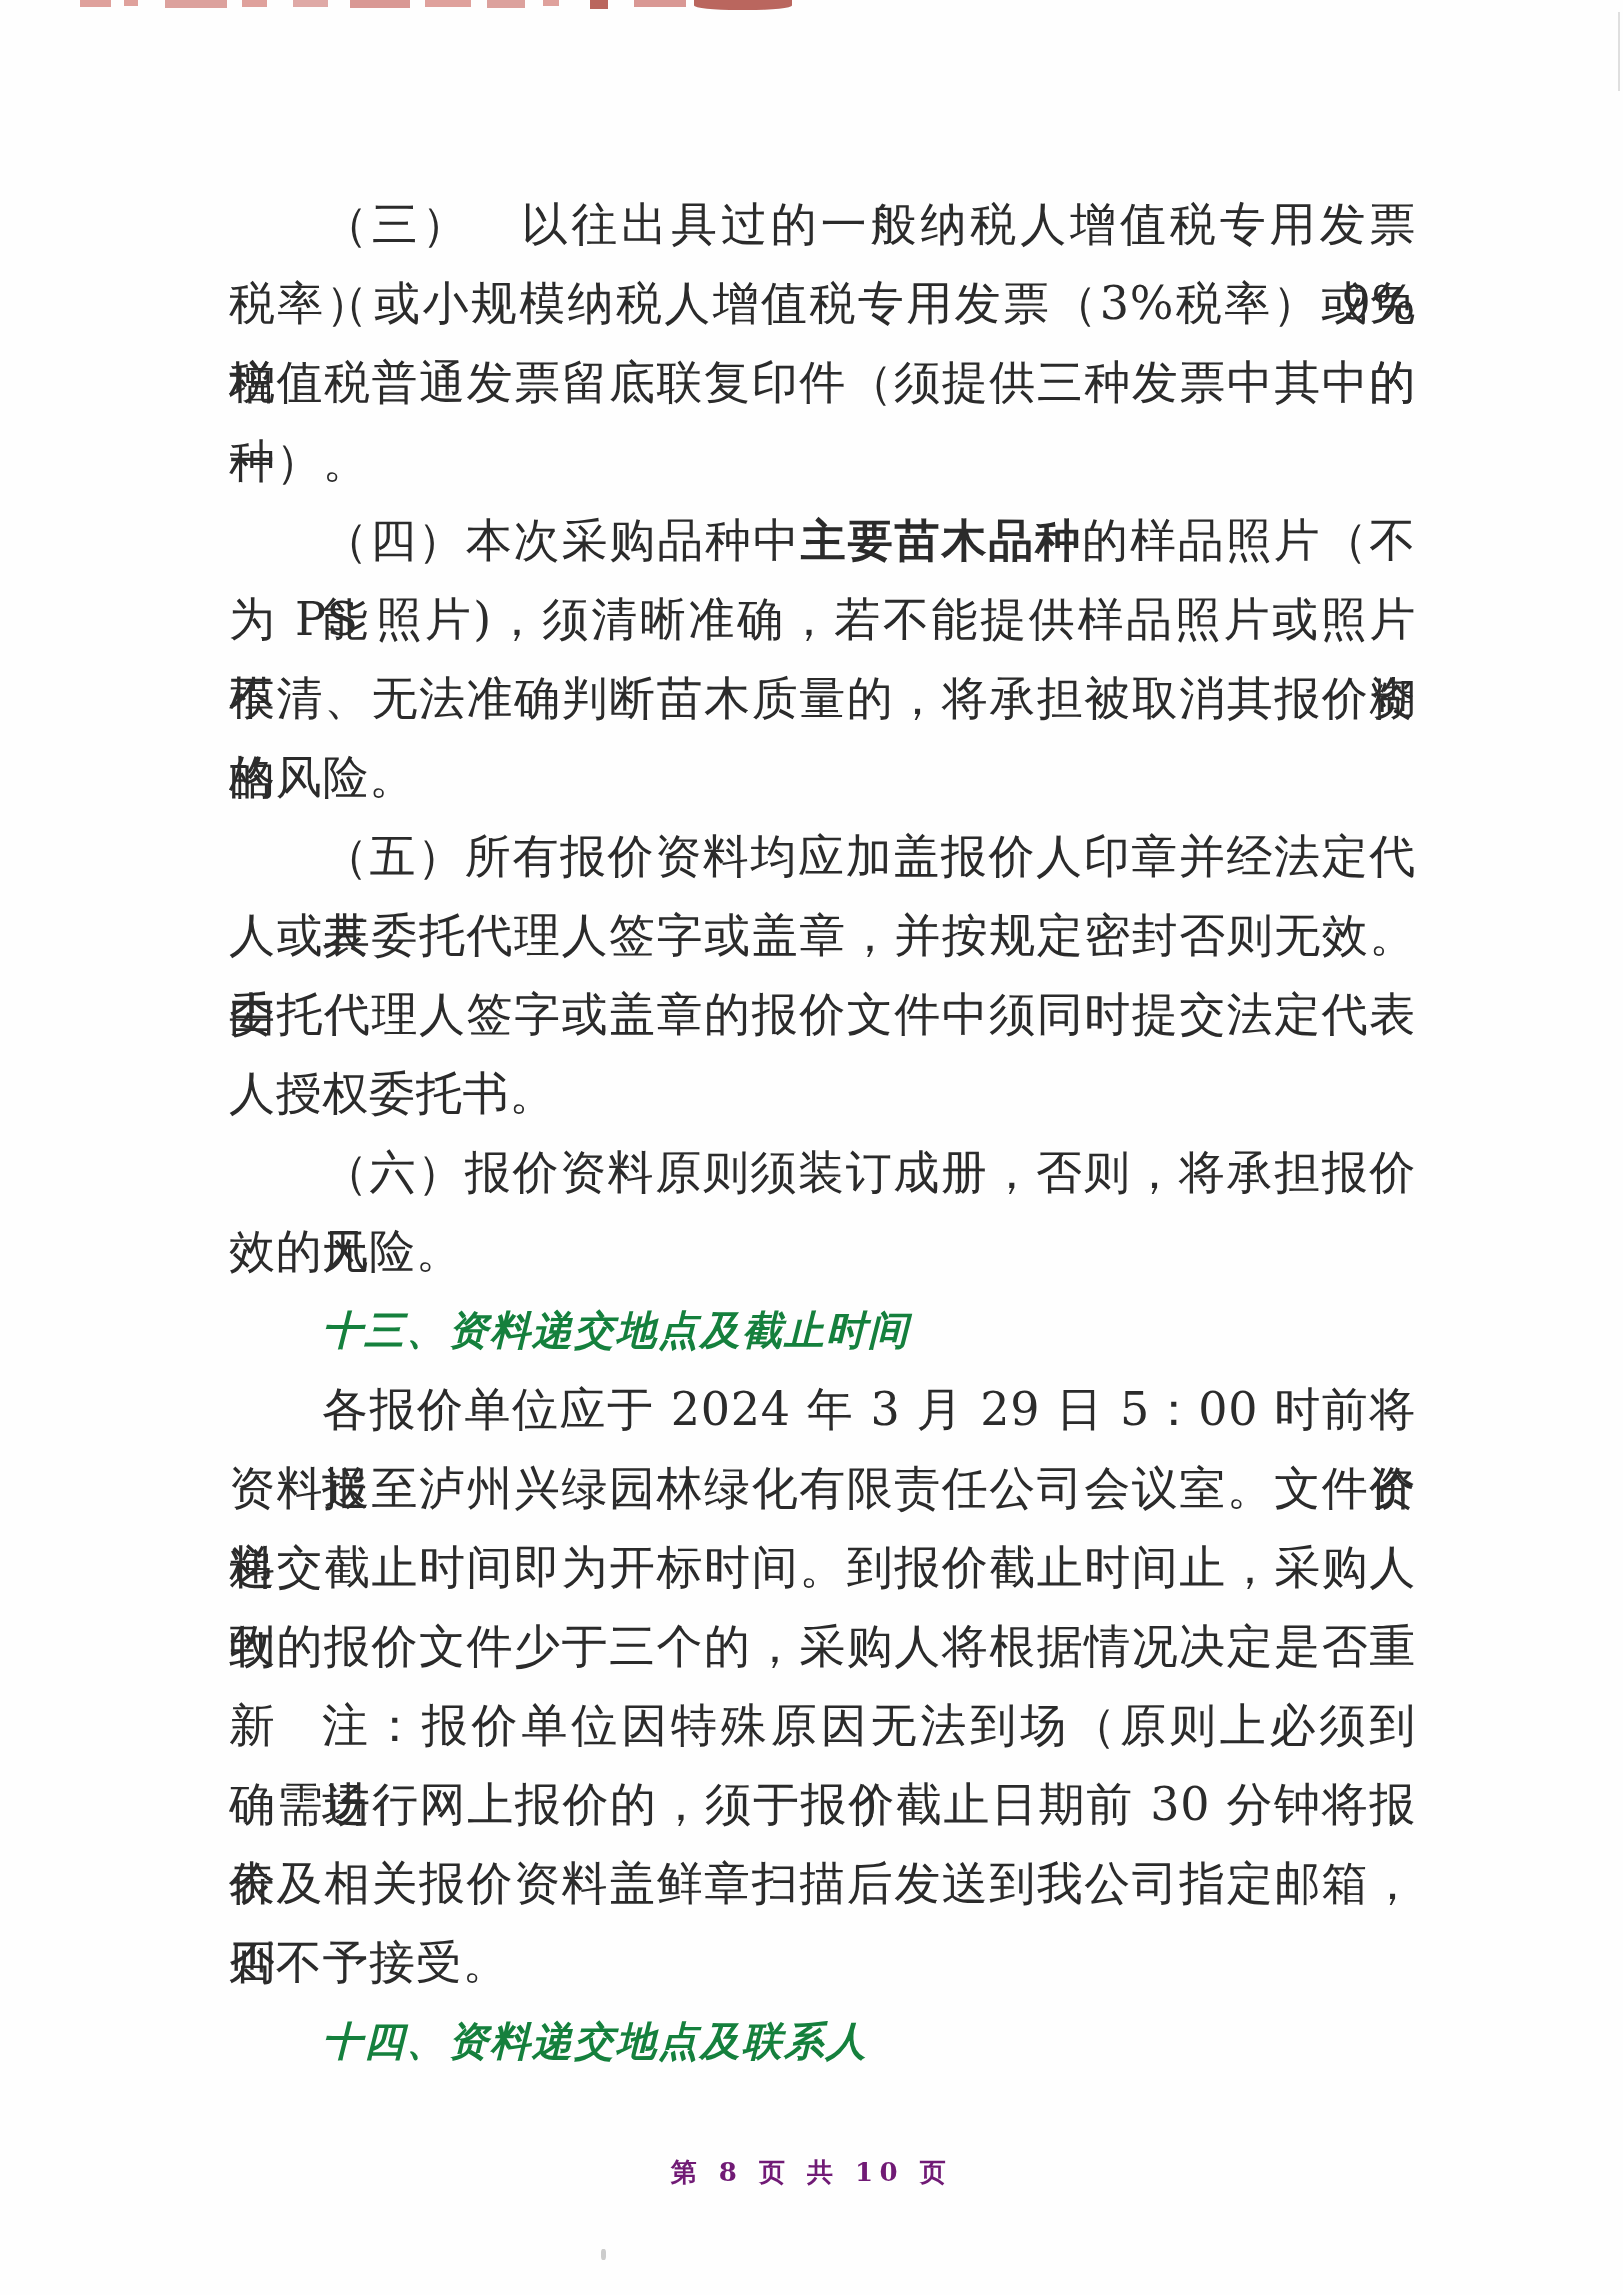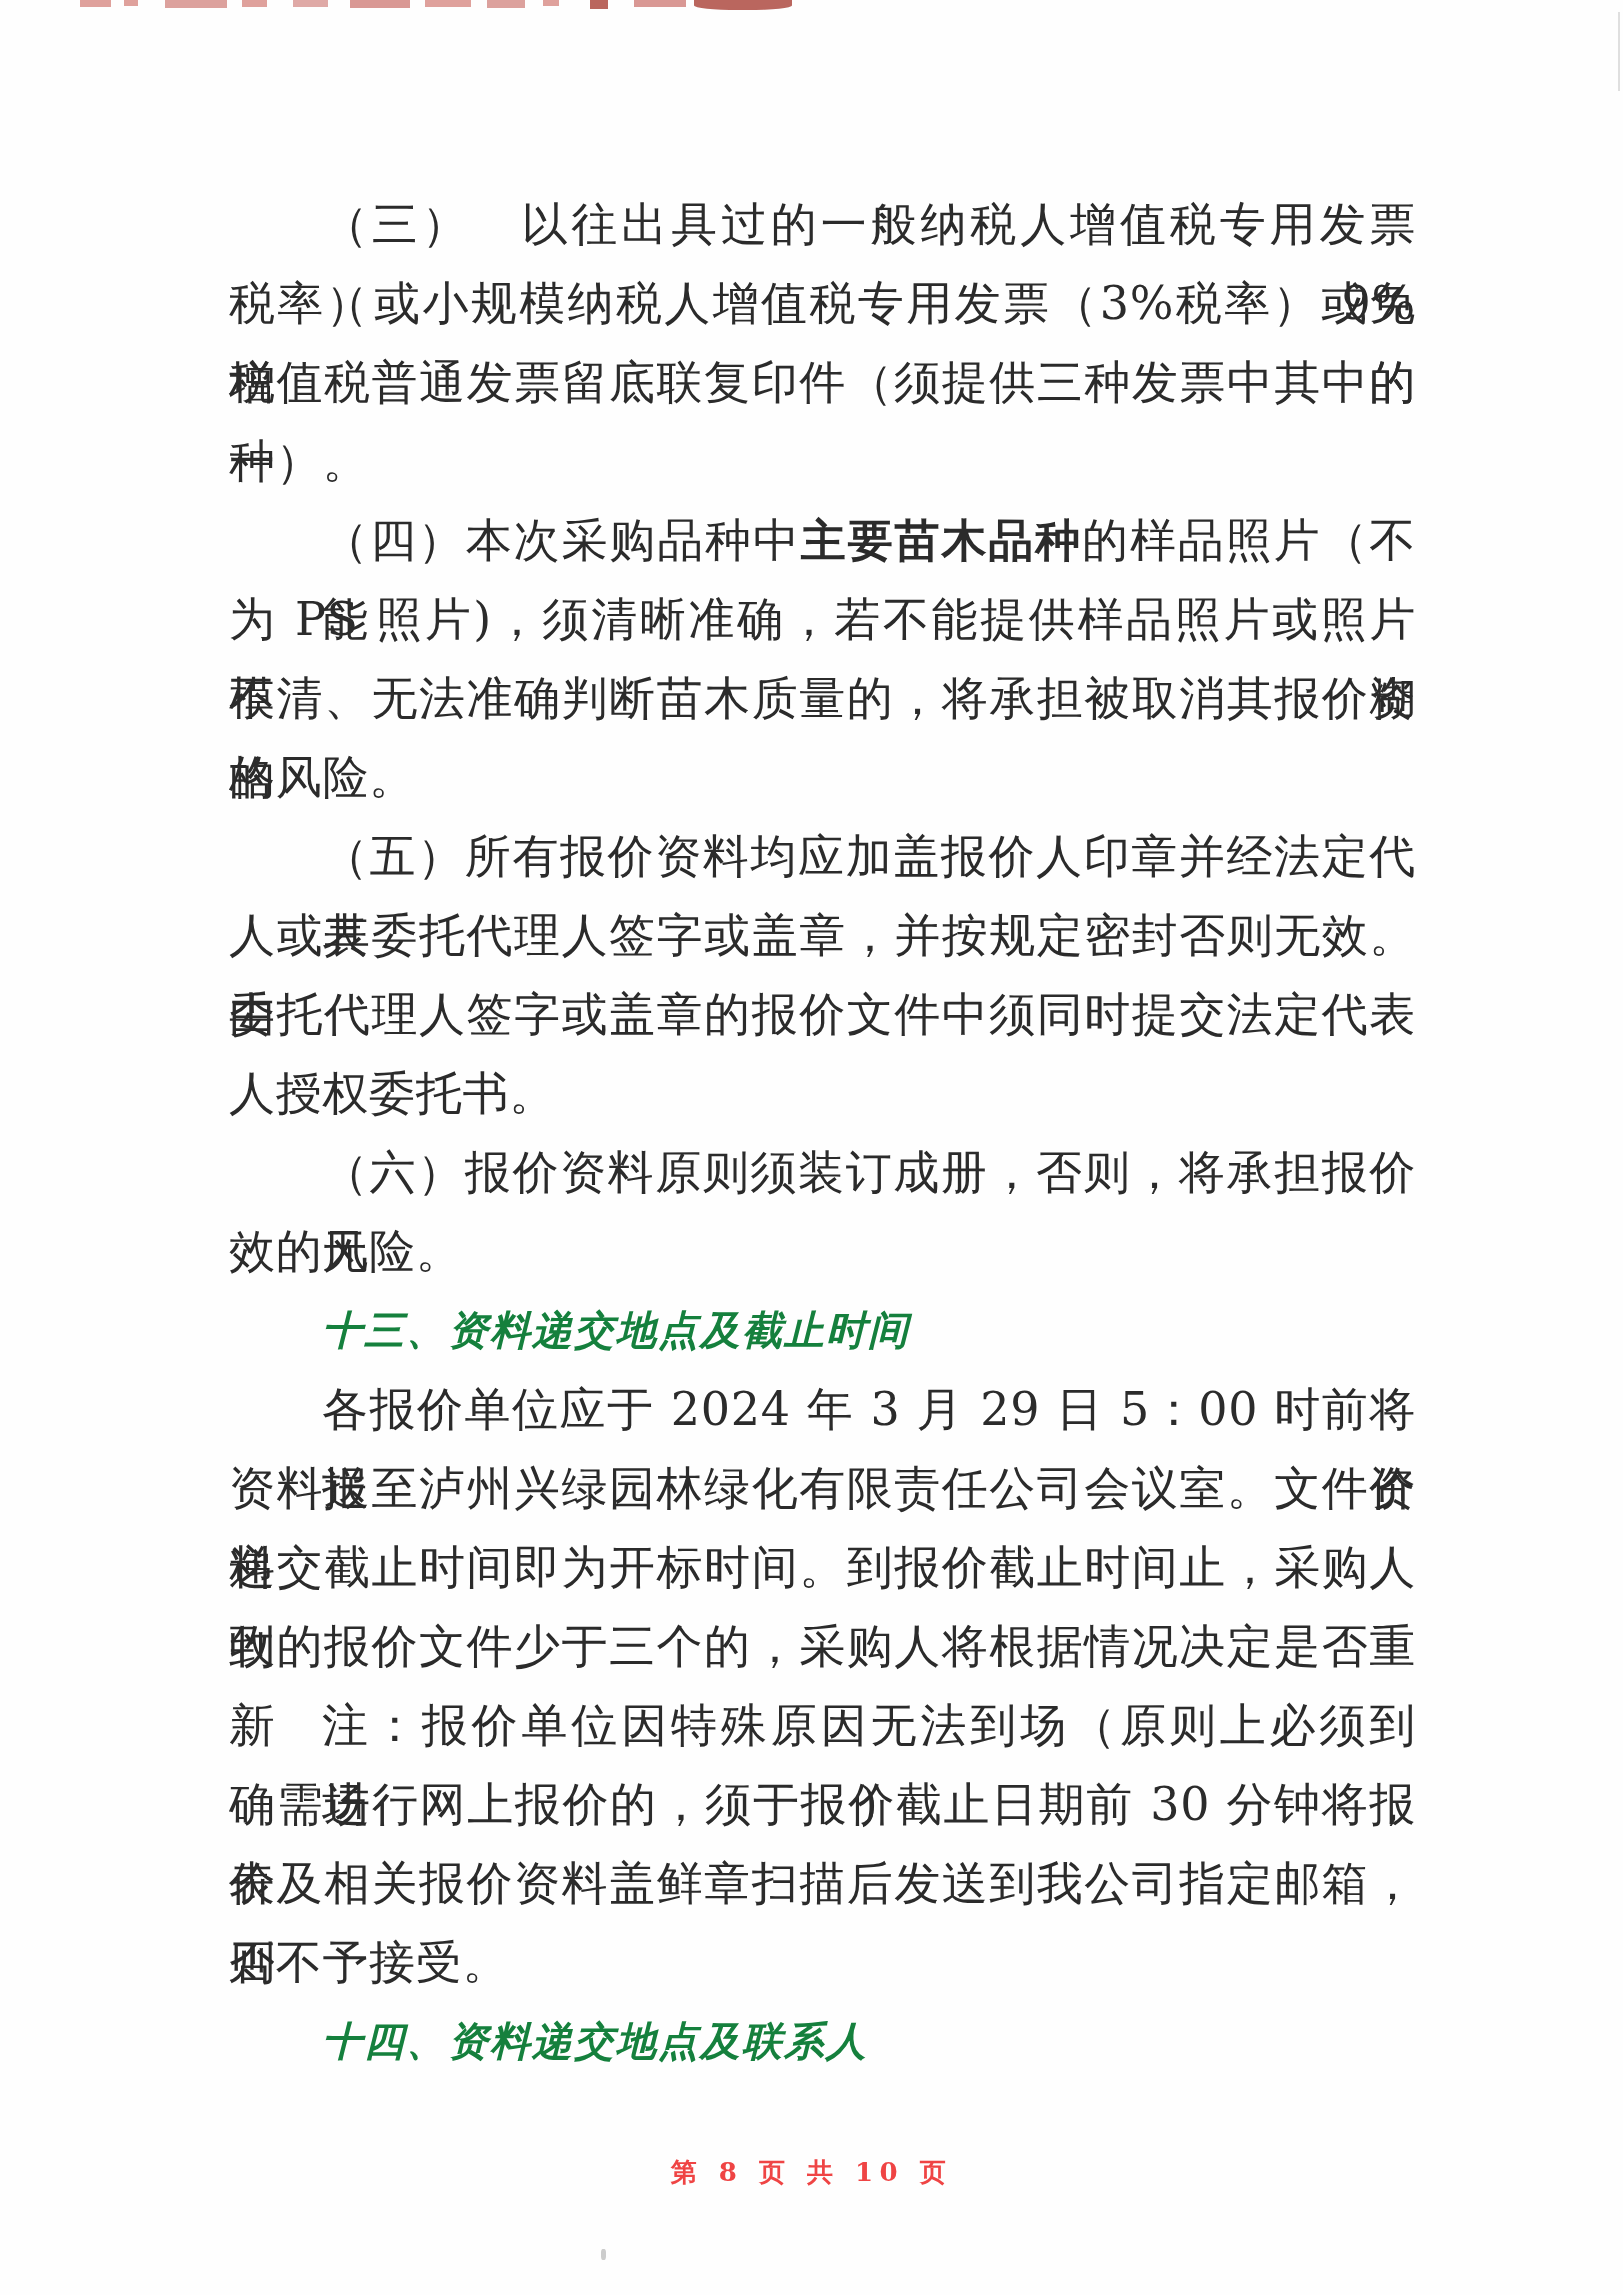--- a/index.html
+++ b/index.html
@@ -52,21 +52,21 @@
   .b { font-weight: 700; font-family: "DejaVu Sans", "Liberation Sans", sans-serif; font-size: 45px; }
   .footer {
     position: absolute;
     left: 0;
     top: 2155px;
     width: 1623px;
     text-align: center;
     font-size: 26px;
     font-weight: 700;
     letter-spacing: 6.5px;
-    color: #ef4444;
+    color: #701a75;
     font-family: "DejaVu Serif", "Liberation Serif", serif;
   }
 </style>
 </head>
 <body>
 
 <div class="page">
 
   <div class="topmarks">
     <div class="mark lt" style="left:80px;width:31px;height:7.2px;"></div>

